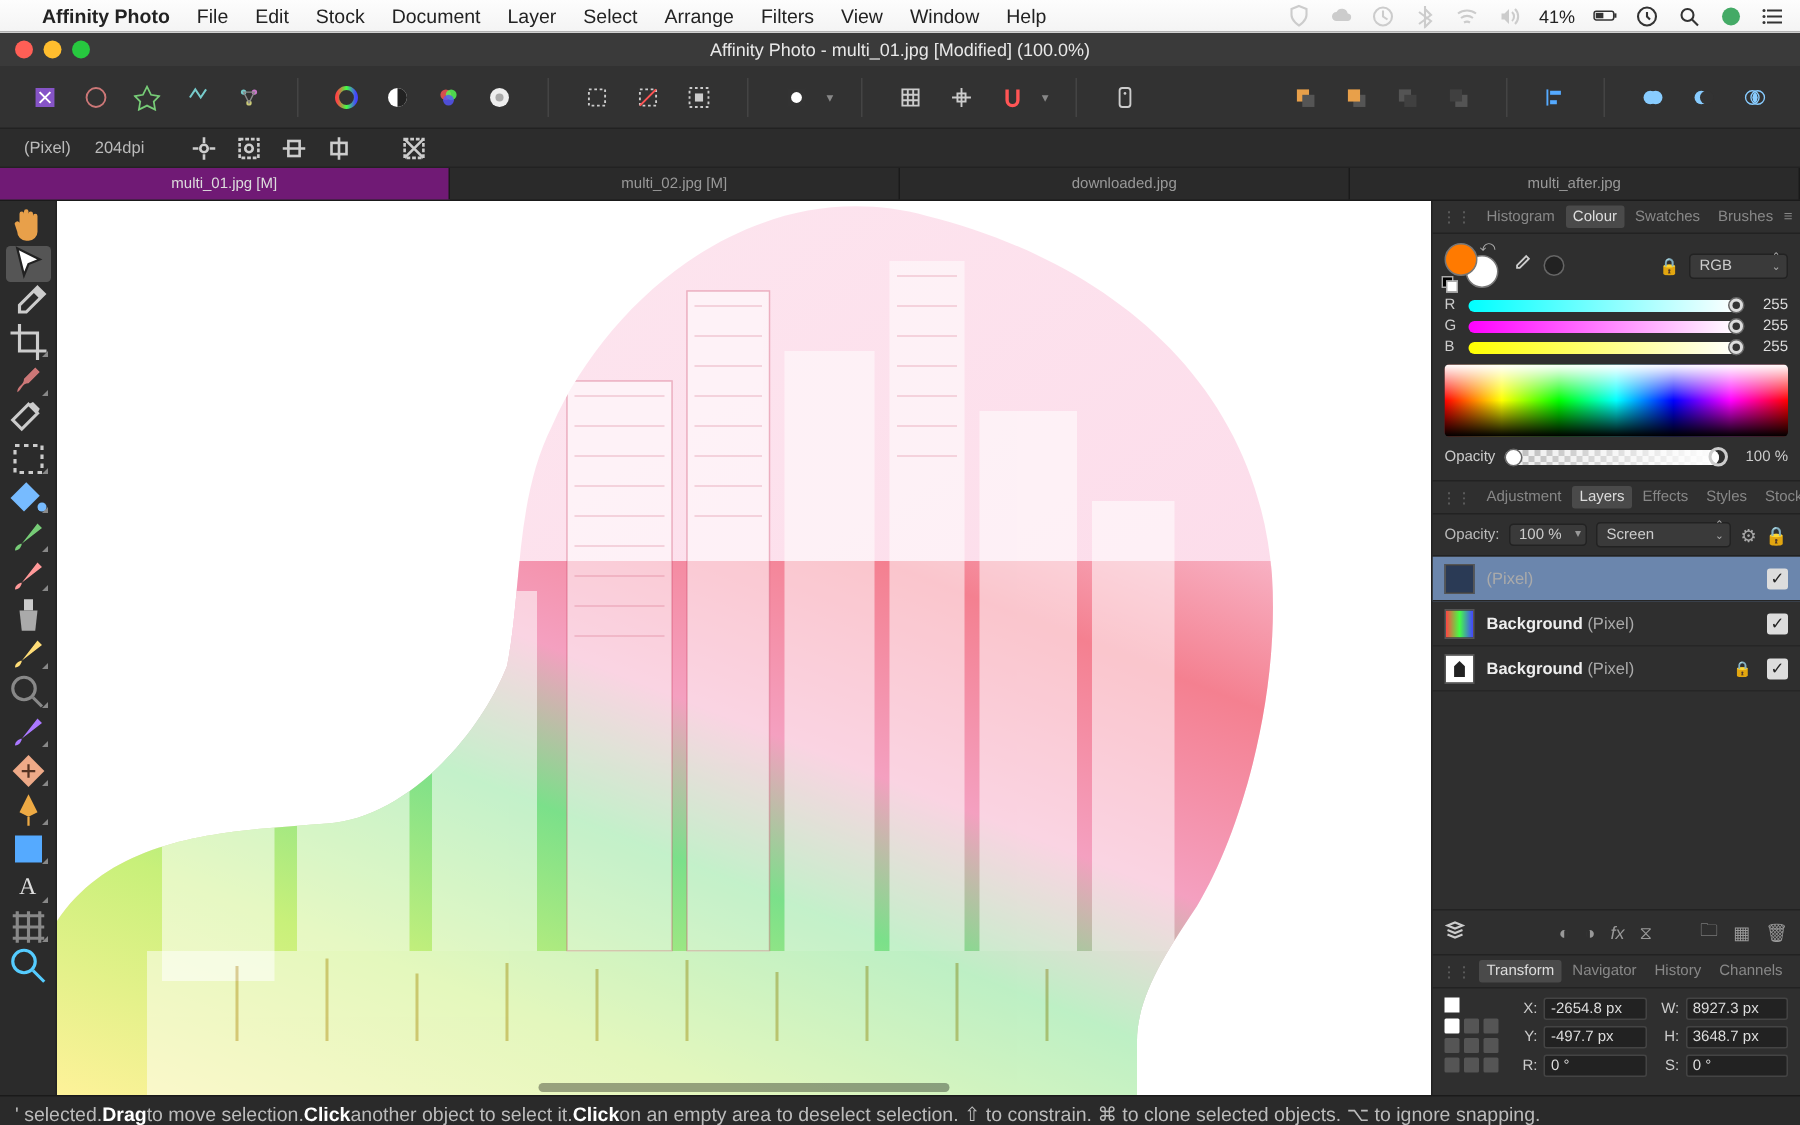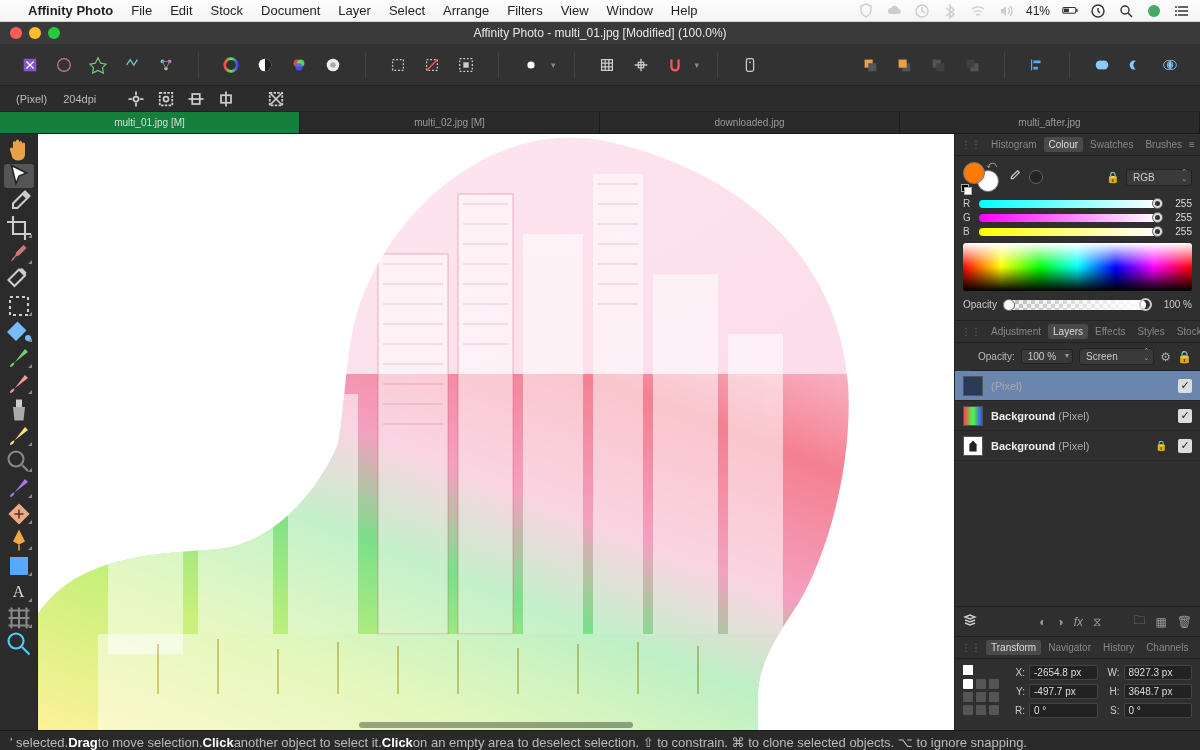--- a/index.html
+++ b/index.html
@@ -28,21 +28,21 @@
 .tb-btn svg, .tb-btn .glyph { width: 18px; height: 18px; }
 .tb-spacer { flex: 1; }
 
 
 .context-bar { height: 26px; background: #2c2c2c; display: flex; align-items: center; padding: 0 16px; gap: 10px; border-bottom: 1px solid #222; color: #bbb; font-size: 11px; }
 .ctx-btn { width: 20px; height: 20px; display: flex; align-items: center; justify-content: center; cursor: pointer; }
 
 
 .doc-tabs { height: 22px; background: #2a2a2a; display: flex; border-bottom: 1px solid #1a1a1a; }
 .doc-tab { flex: 1; display: flex; align-items: center; justify-content: center; color: #999; font-size: 10px; border-right: 1px solid #1a1a1a; cursor: pointer; }
-.doc-tab.active { background: #15803d; color: #ddd; }
+.doc-tab.active { background: #701a75; color: #ddd; }
 
 
 .main-row { display: flex; height: 596px; }
 .tool-strip { width: 38px; background: #2b2b2b; display: flex; flex-direction: column; align-items: center; padding-top: 4px; gap: 2px; border-right: 1px solid #222; }
 .tool { width: 30px; height: 24px; display: flex; align-items: center; justify-content: center; cursor: pointer; border-radius: 3px; position: relative; }
 .tool.active { background: #555; }
 .tool .dot-tr { position: absolute; right: 2px; bottom: 2px; width: 0; height: 0; border-left: 4px solid transparent; border-bottom: 4px solid #888; }
 
 .canvas-wrap { flex: 1; background: #5a5a5a; position: relative; overflow: hidden; }
 .canvas { position: absolute; top: 0; left: 0; right: 0; bottom: 0; background: #fff; }
@@ -85,21 +85,21 @@
 
 .opacity-row { display: flex; align-items: center; gap: 6px; margin-top: 8px; }
 .opacity-row .lab { font-size: 10px; }
 .opacity-track { flex: 1; height: 10px; border-radius: 5px; background: repeating-conic-gradient(#bbb 0 25%, #eee 0 50%) 0 0/8px 8px; position: relative; }
 .opacity-track:before { content:""; position:absolute; inset:0; border-radius:5px; background:linear-gradient(90deg, rgba(255,255,255,0), #fff);}
 .opacity-thumb { position: absolute; left: 0; top: -1px; width: 12px; height: 12px; border-radius: 50%; background: #fff; border: 1px solid #666; }
 .op-ring { position:absolute; right:-6px; top:-2px; width:13px; height:13px; border:2px solid #ccc; border-radius:50%;}
 .opacity-row .val { width: 40px; text-align: right; font-size: 10px; }
 
 .layers-panel { flex: 1; display: flex; flex-direction: column; border-bottom: 1px solid #222; }
-.layers-topbar { display: flex; align-items: center; gap: 6px; padding: 5px 8px; border-bottom: 1px solid #222; margin-left: 15px; }
+.layers-topbar { display: flex; align-items: center; gap: 6px; padding: 5px 8px; border-bottom: 1px solid #222; }
 .layers-topbar .lab { font-size: 10px; color: #bbb; }
 .num-box { background: #3a3a3a; border: 1px solid #222; padding: 1px 16px 1px 6px; border-radius: 3px; font-size: 10px; color: #ccc; position: relative; min-width: 52px; cursor: pointer; }
 .num-box:after { content: "▾"; position: absolute; right: 3px; top: 1px; font-size: 8px; color: #999; }
 .gear { color: #aaa; font-size: 12px; cursor: pointer; }
 
 .layer-list { flex: 1; overflow: auto; }
 .layer { display: flex; align-items: center; height: 30px; padding: 0 8px; gap: 8px; border-bottom: 1px solid #262626; cursor: pointer; }
 .layer.active { background: #6b86ad; }
 .layer .thumb { width: 20px; height: 20px; border: 1px solid #555; background: #333; flex-shrink: 0; display:flex; align-items:center; justify-content:center; }
 .layer .name { flex: 1; font-size: 11px; color: #eee; white-space: nowrap; overflow: hidden; text-overflow: ellipsis; }

